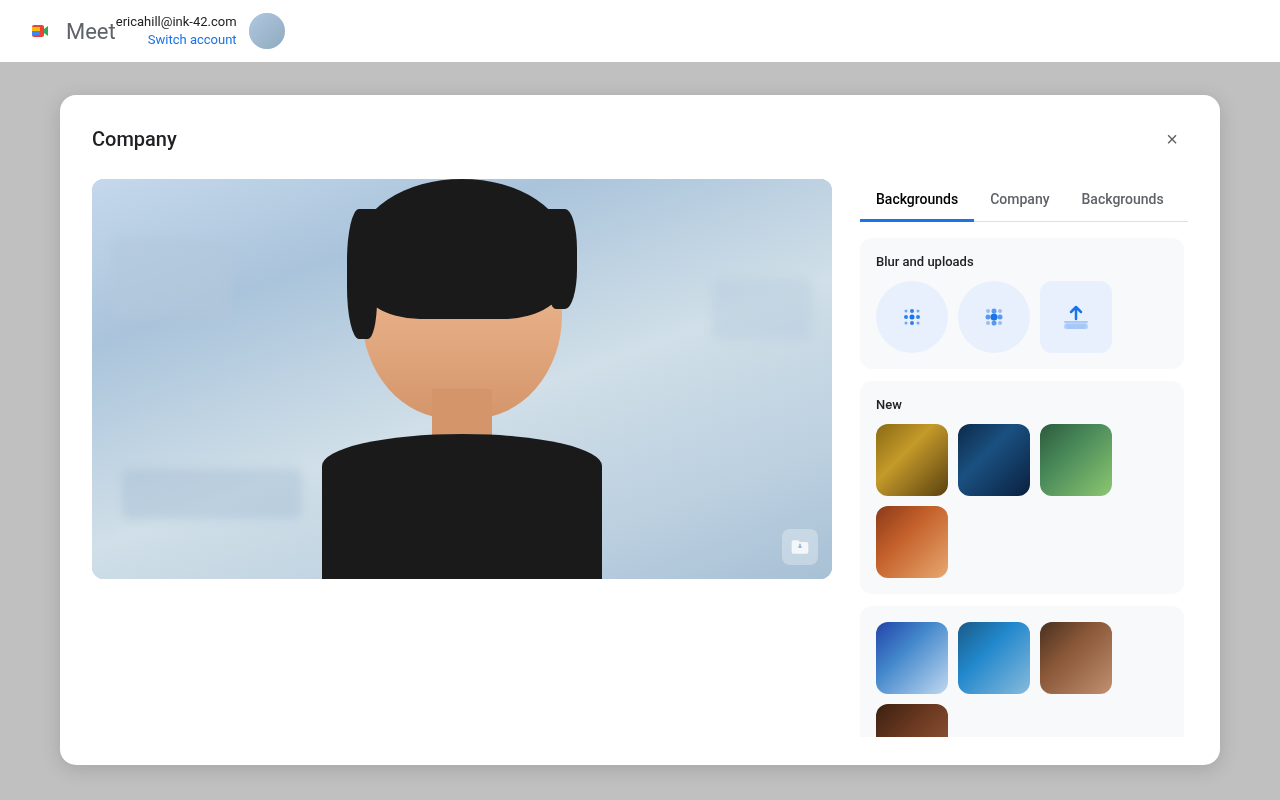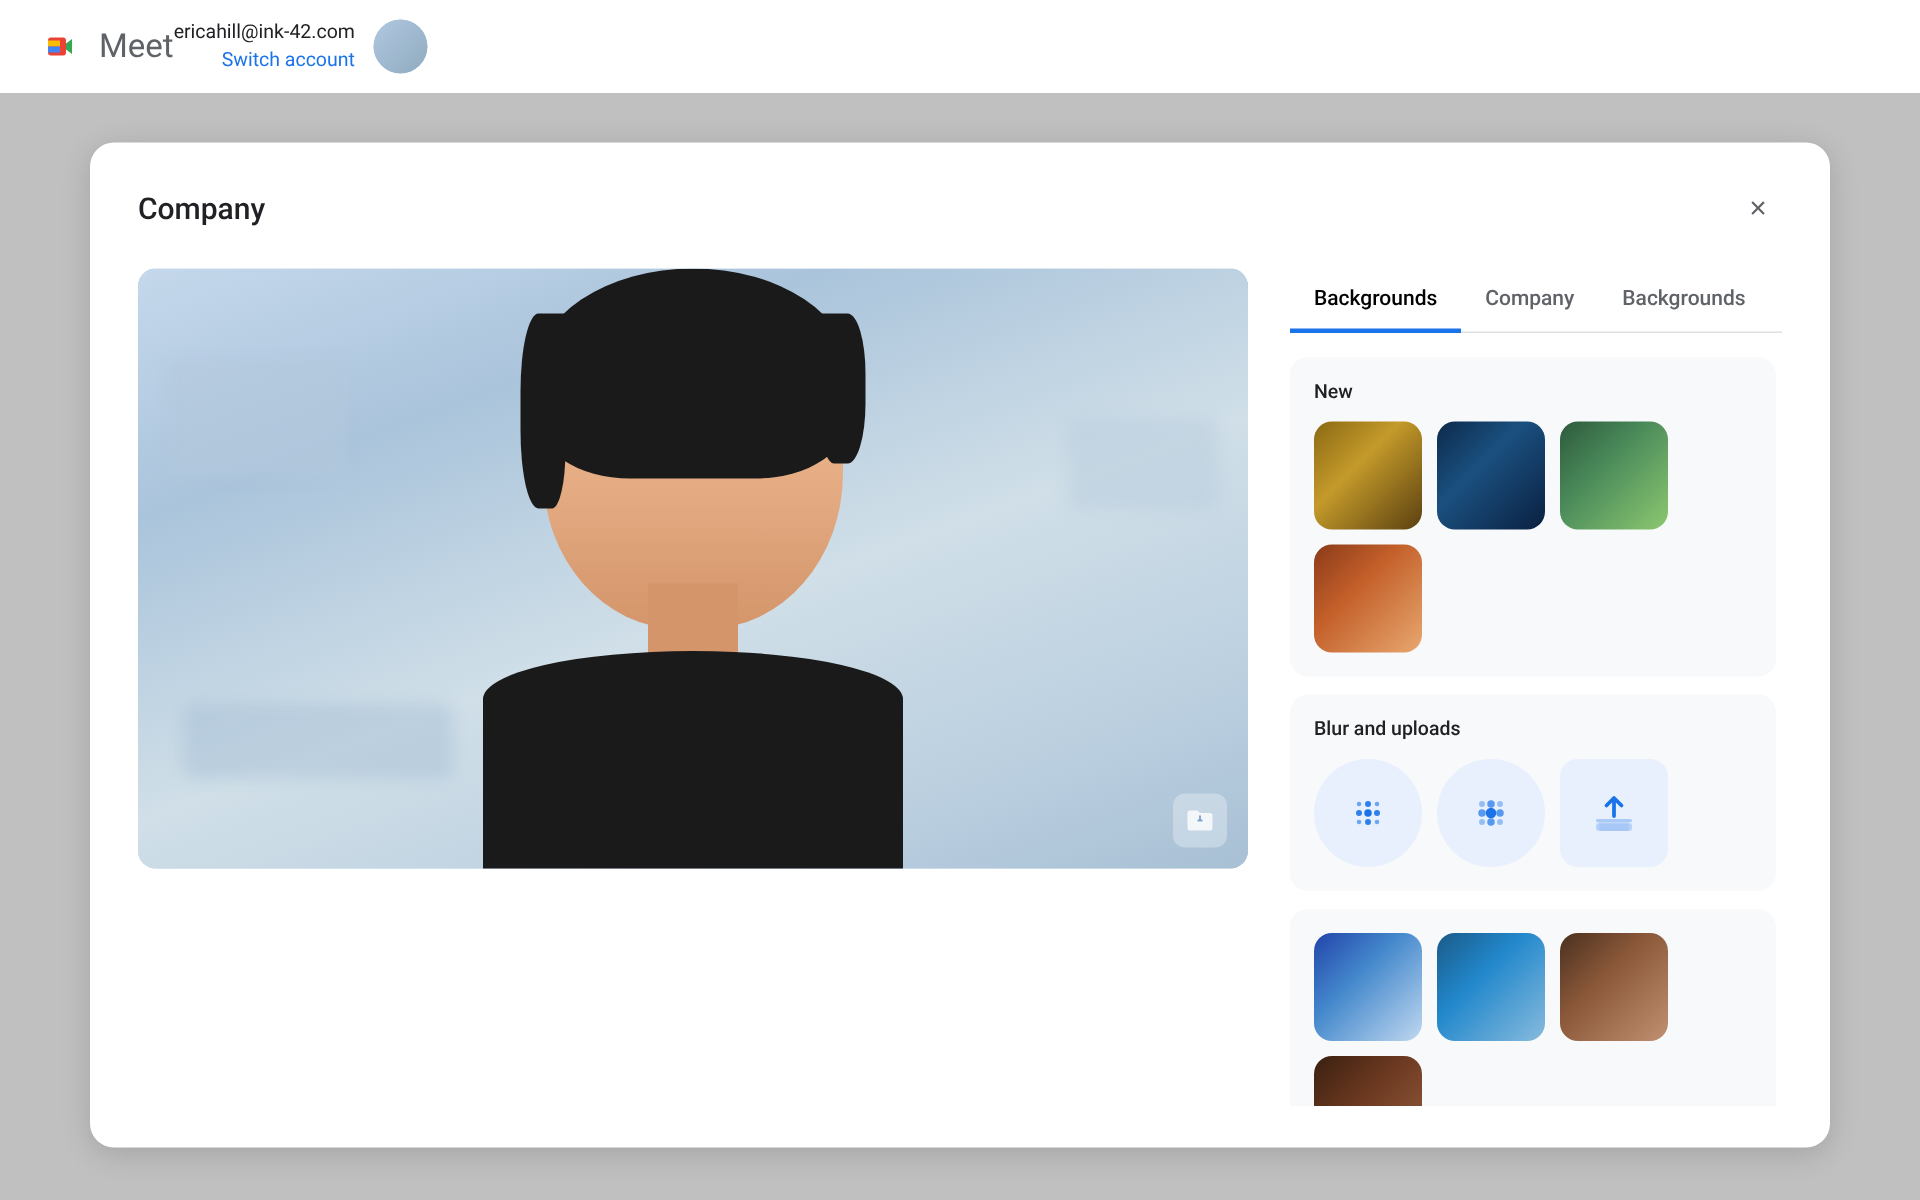--- a/index.html
+++ b/index.html
@@ -413,30 +413,20 @@
 
         <div class="tabs">
           <div class="tab active">Backgrounds</div>
           <div class="tab">Company</div>
           <div class="tab">Backgrounds</div>
         </div>
 
         <div class="panel-scroll">
 
           <div class="section">
-            <div class="section-title">New</div>
-            <div class="thumb-grid">
-              <div class="thumb thumb-bg-1" title="Modern interior background 1"></div>
-              <div class="thumb thumb-bg-2" title="Dark blue office background"></div>
-              <div class="thumb thumb-bg-3" title="Green nature background"></div>
-              <div class="thumb thumb-bg-4" title="Warm terracotta background"></div>
-            </div>
-          </div>
-
-          <div class="section">
             <div class="section-title">Blur and uploads</div>
             <div class="blur-grid">
 
               <button class="blur-btn" title="Slight blur">
                 <svg width="32" height="32" viewBox="0 0 32 32">
                   <circle cx="16" cy="10" r="2" fill="#1a73e8" opacity="0.9"></circle>
                   <circle cx="10" cy="16" r="2" fill="#1a73e8" opacity="0.9"></circle>
                   <circle cx="16" cy="16" r="2.5" fill="#1a73e8"></circle>
                   <circle cx="22" cy="16" r="2" fill="#1a73e8" opacity="0.9"></circle>
                   <circle cx="16" cy="22" r="2" fill="#1a73e8" opacity="0.9"></circle>
@@ -467,20 +457,30 @@
                   <rect x="2" y="21" width="24" height="5" rx="2" fill="#1a73e8" opacity="0.15"></rect>
                   <path d="M14 4v12M9 9l5-5 5 5" stroke="#1a73e8" stroke-width="2.5" stroke-linecap="round" stroke-linejoin="round" fill="none"></path>
                   <rect x="2" y="20" width="24" height="6" rx="2" fill="#1a73e8" opacity="0.1"></rect>
                   <path d="M4 20h20v4a2 2 0 01-2 2H6a2 2 0 01-2-2v-4z" fill="#1a73e8" opacity="0.1"></path>
                 </svg>
               </button>
             </div>
           </div>
 
           <div class="section">
+            <div class="section-title">New</div>
+            <div class="thumb-grid">
+              <div class="thumb thumb-bg-1" title="Modern interior background 1"></div>
+              <div class="thumb thumb-bg-2" title="Dark blue office background"></div>
+              <div class="thumb thumb-bg-3" title="Green nature background"></div>
+              <div class="thumb thumb-bg-4" title="Warm terracotta background"></div>
+            </div>
+          </div>
+
+          <div class="section">
             <div class="thumb-grid">
               <div class="thumb thumb-comp-1" title="Company office 1"></div>
               <div class="thumb thumb-comp-2" title="Company blue interior"></div>
               <div class="thumb thumb-comp-3" title="Company lounge"></div>
               <div class="thumb thumb-comp-4" title="Company dark room"></div>
             </div>
           </div>
 
         </div>
       </div>

